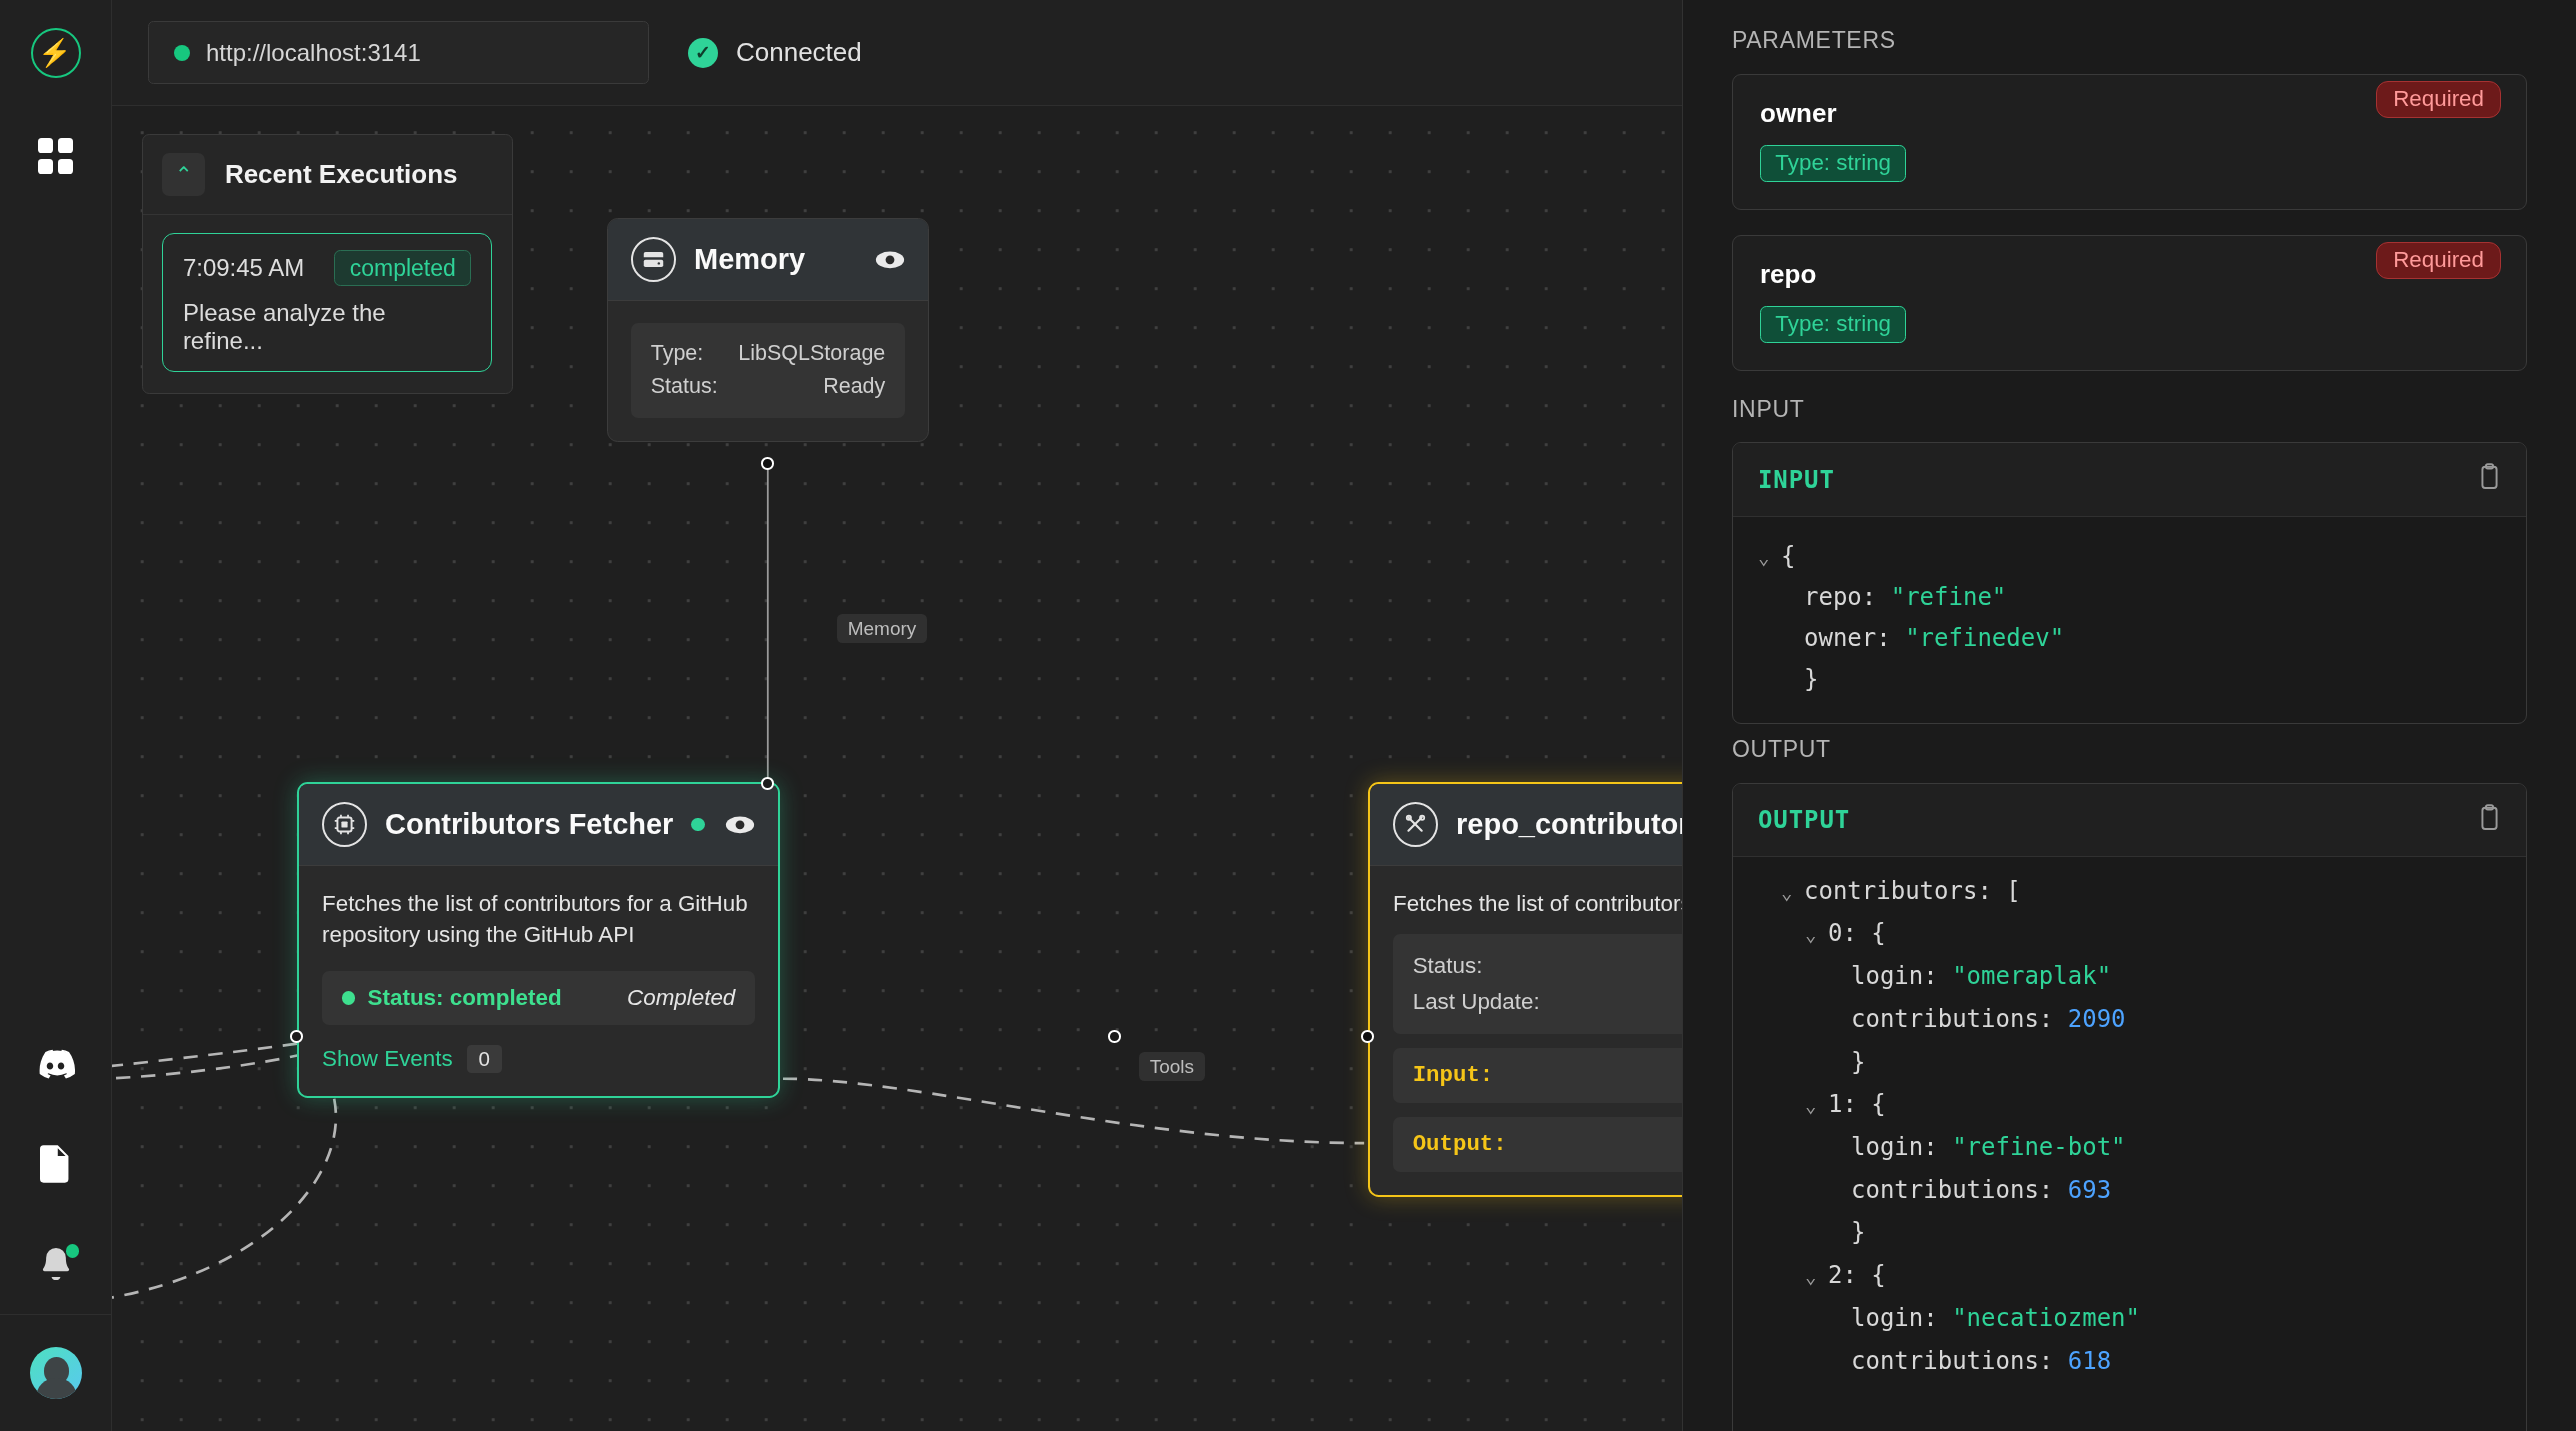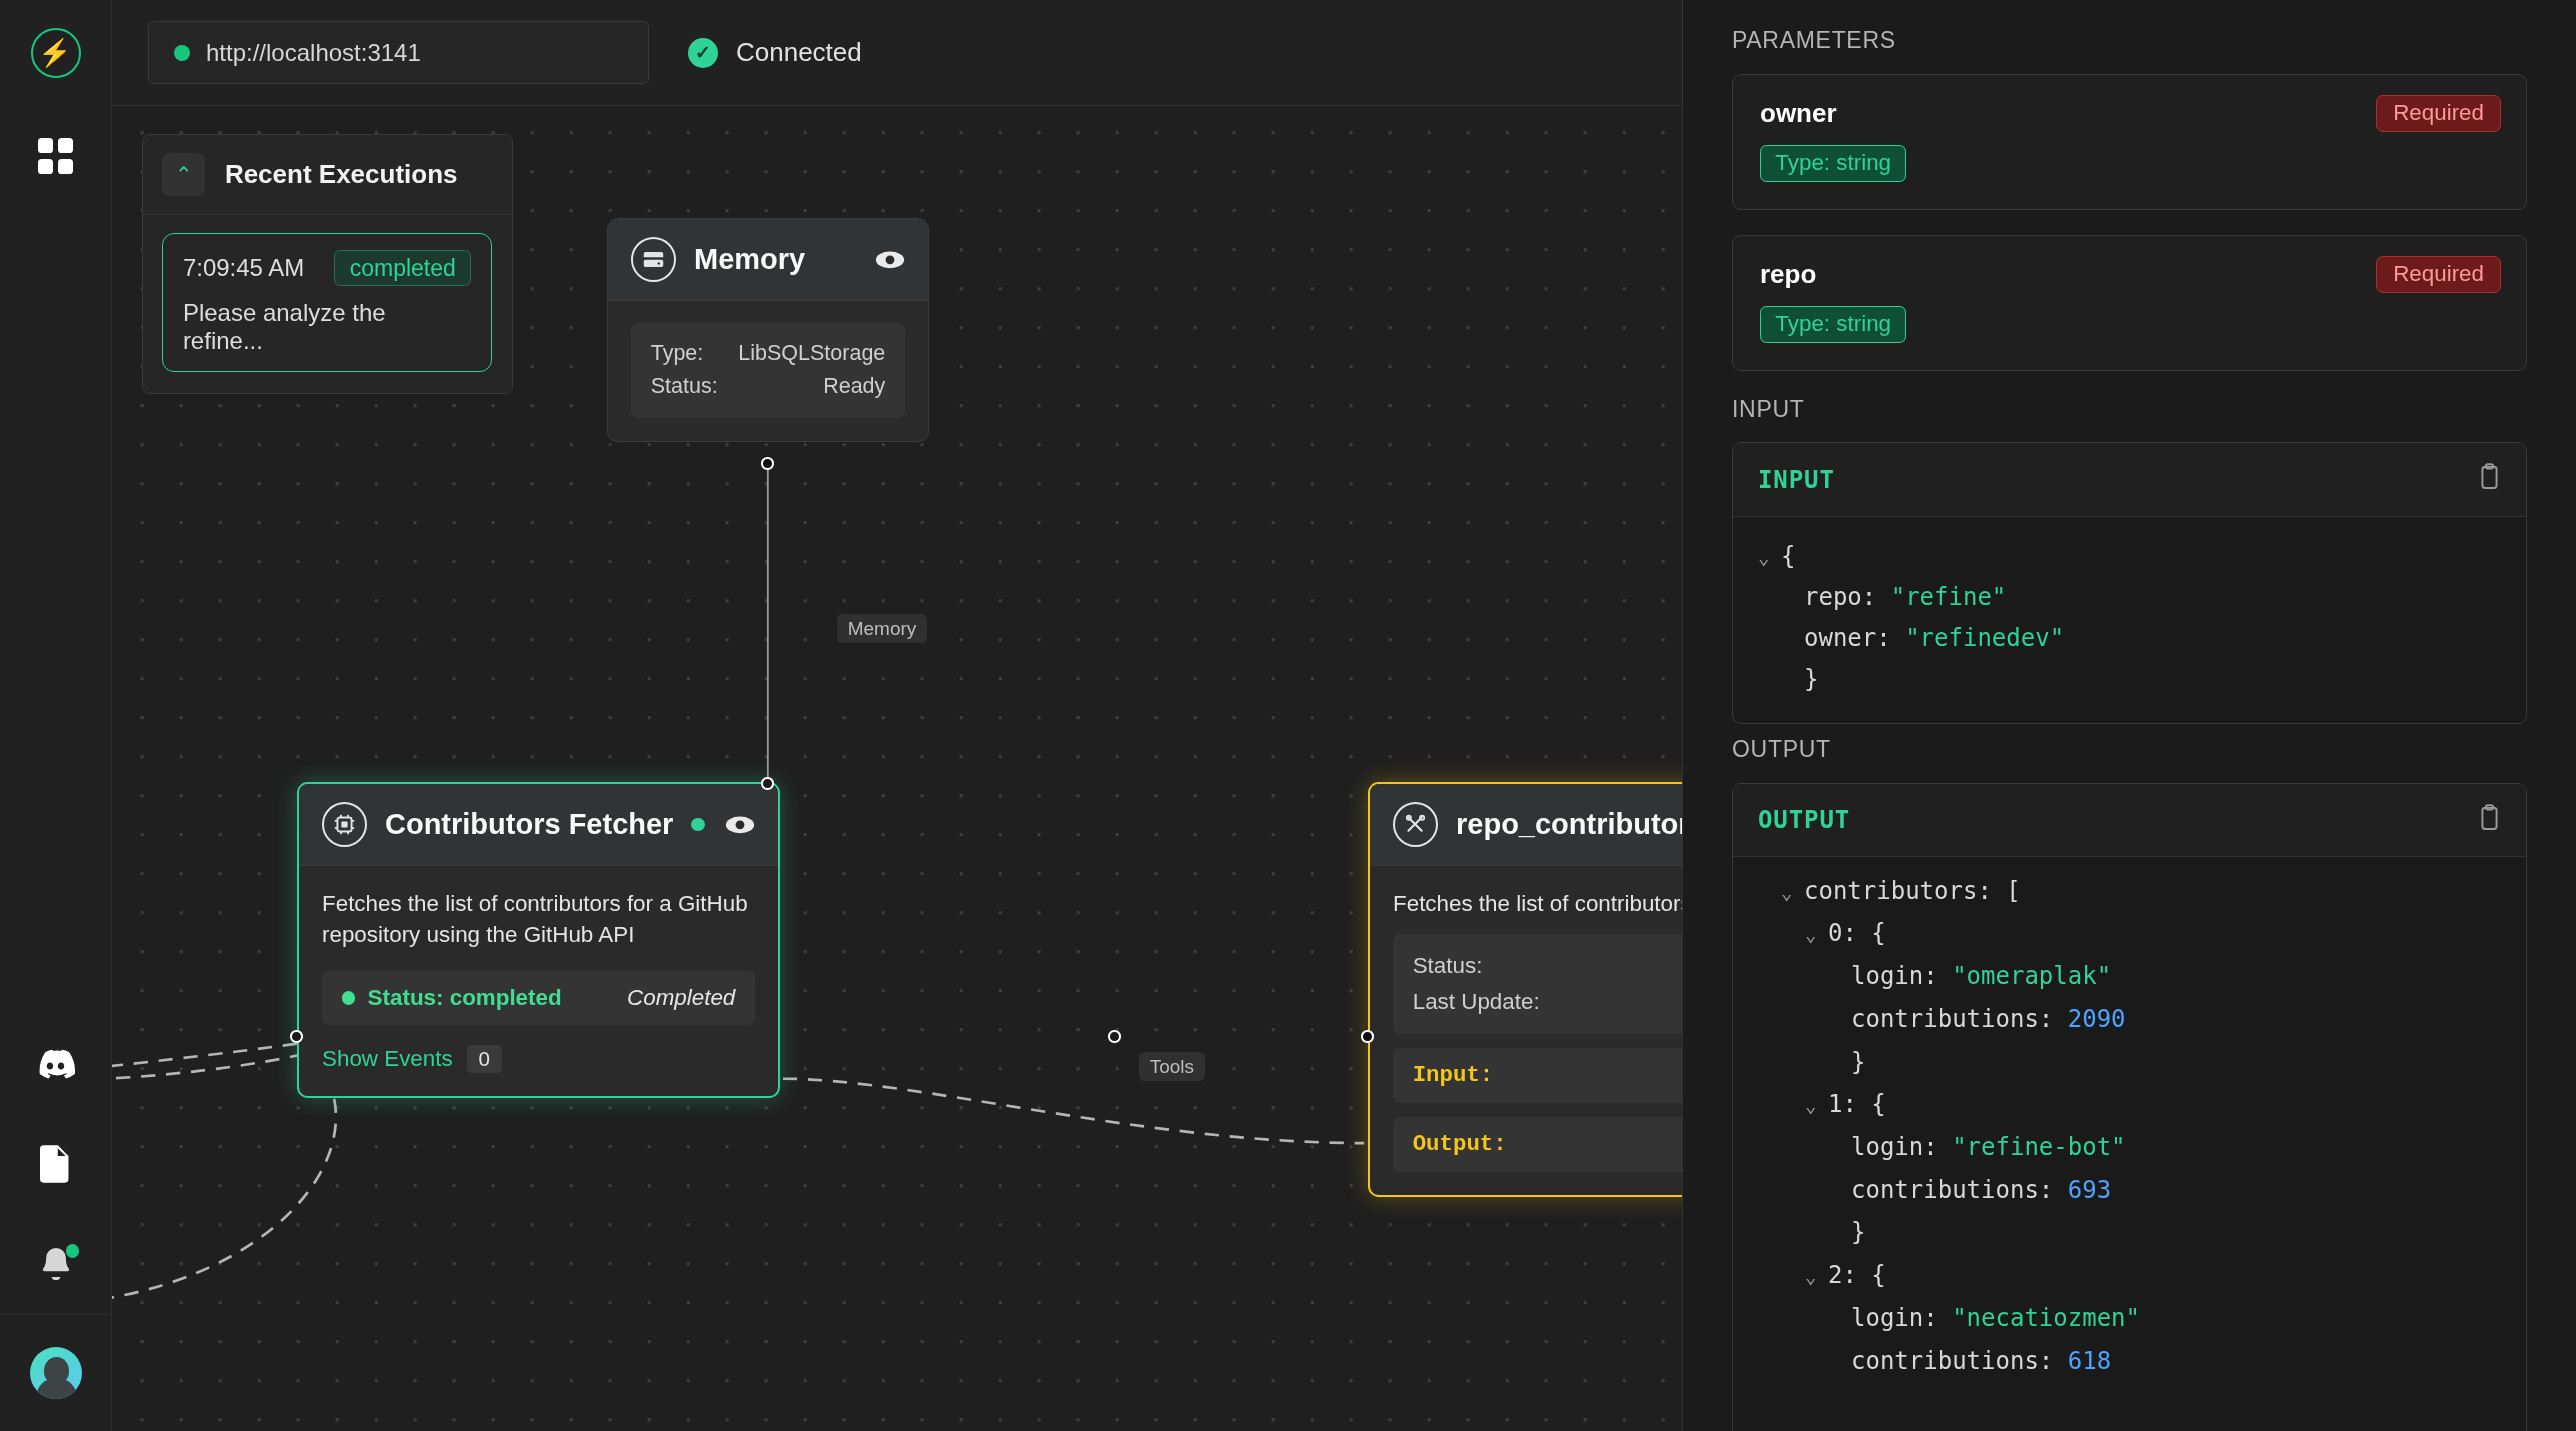--- a/index.html
+++ b/index.html
@@ -165,23 +165,23 @@
     width: 894px; flex: 0 0 894px; height: 1431px; background: #1b1b1b;
     border-left: 0.9px solid #323232; padding: 27px 49px 11px 49px; overflow: hidden;
   }
   .sec-label { color: #b4b4b4; font-size: 23px; letter-spacing: 0.7px; margin-bottom: 19.7px; }
   .param-card {
     border: 0.9px solid #3a3a3a; border-radius: 9px; padding: 23px 27px 27px;
     margin-bottom: 25px; position: relative; background: #1f1f1f;
   }
   .param-name { color: #ffffff; font-size: 26px; font-weight: bold; }
   .req-pill {
-    position: absolute; right: 25px; top: 20px;
+    position: absolute; right: 25px; top: 6px;
     background: #6d1a1a; border: 0.9px solid #a63232; color: #ff9a9a;
-    font-size: 22.4px; padding: 4.5px 16px; border-radius: 7px;
+    font-size: 22.4px; padding: 4.5px 16px; border-radius: 12px;
   }
   .type-pill {
     display: inline-block; margin-top: 16px; background: #0f4f38; border: 0.9px solid #2fd398;
     color: #2fd398; font-size: 22.4px; padding: 4.5px 14.3px; border-radius: 6.3px;
   }
   .sec-gap { margin-top: 12.5px; }
   .code-card { border: 0.9px solid #3a3a3a; border-radius: 9px; background: #1a1a1a; overflow: hidden; }
   .code-head {
     display: flex; align-items: center; justify-content: space-between;
     padding: 19.7px 25px; border-bottom: 0.9px solid #303030; background: #202020;

